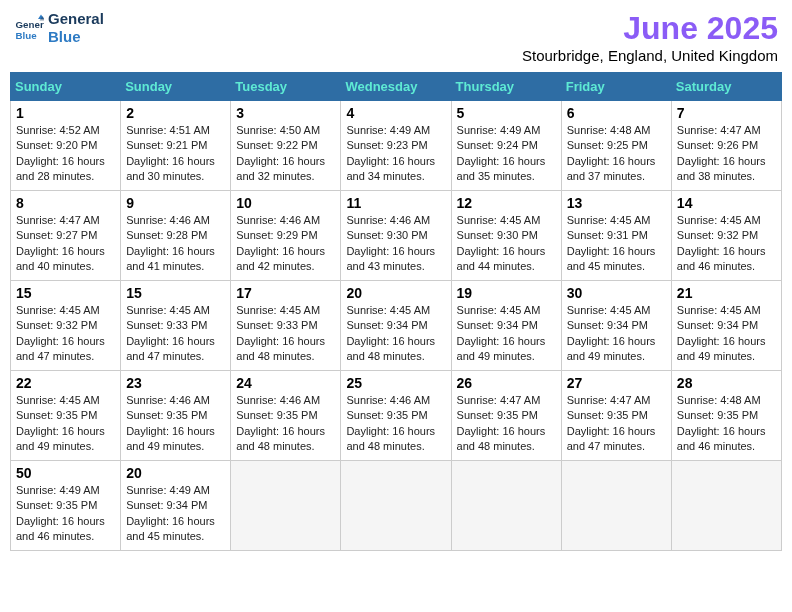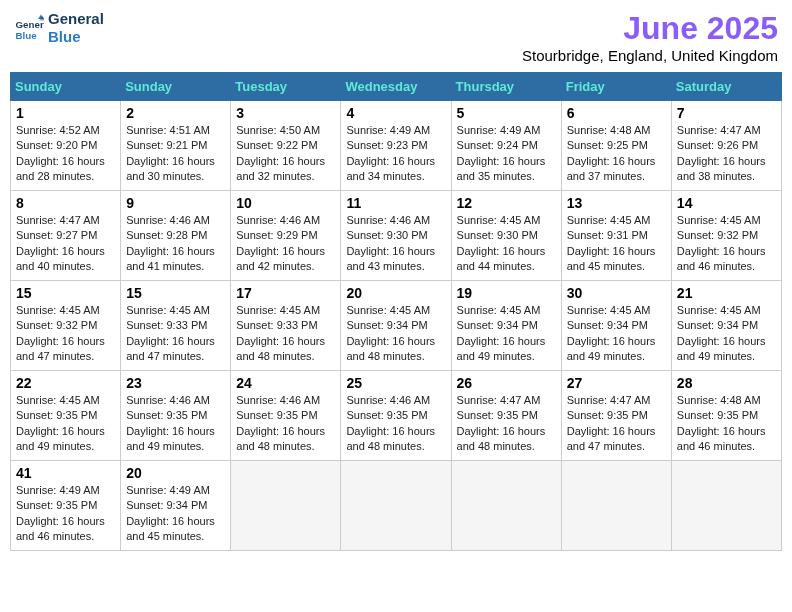--- a/index.html
+++ b/index.html
@@ -230,21 +230,21 @@
           <span class="day-num">27</span>
           <div class="day-info">Sunrise: 4:47 AM<br>Sunset: 9:35 PM<br>Daylight: 16 hours and 47 minutes.</div>
         </td>
         <td>
           <span class="day-num">28</span>
           <div class="day-info">Sunrise: 4:48 AM<br>Sunset: 9:35 PM<br>Daylight: 16 hours and 46 minutes.</div>
         </td>
       </tr>
       <tr class="week-row">
         <td>
-          <span class="day-num">41</span>
+          <span class="day-num">50</span>
           <div class="day-info">Sunrise: 4:49 AM<br>Sunset: 9:35 PM<br>Daylight: 16 hours and 46 minutes.</div>
         </td>
         <td>
           <span class="day-num">20</span>
           <div class="day-info">Sunrise: 4:49 AM<br>Sunset: 9:34 PM<br>Daylight: 16 hours and 45 minutes.</div>
         </td>
         <td class="empty"></td>
         <td class="empty"></td>
         <td class="empty"></td>
         <td class="empty"></td>

